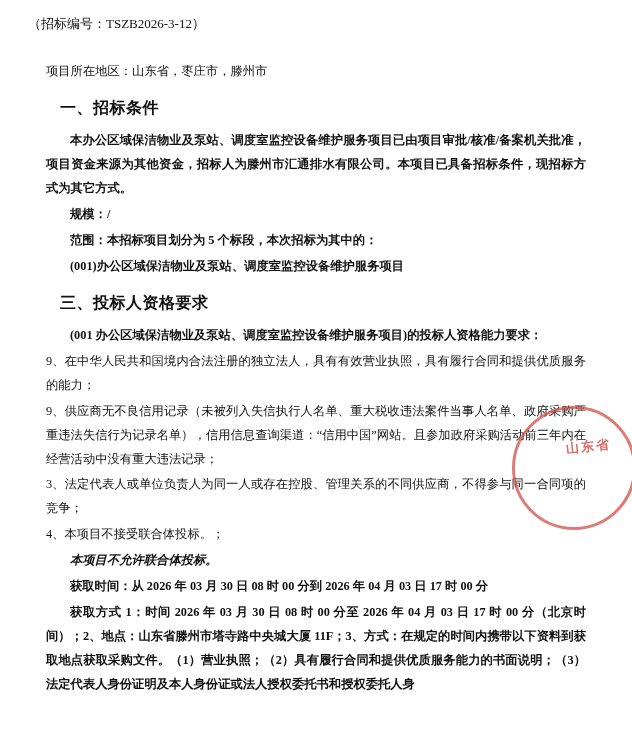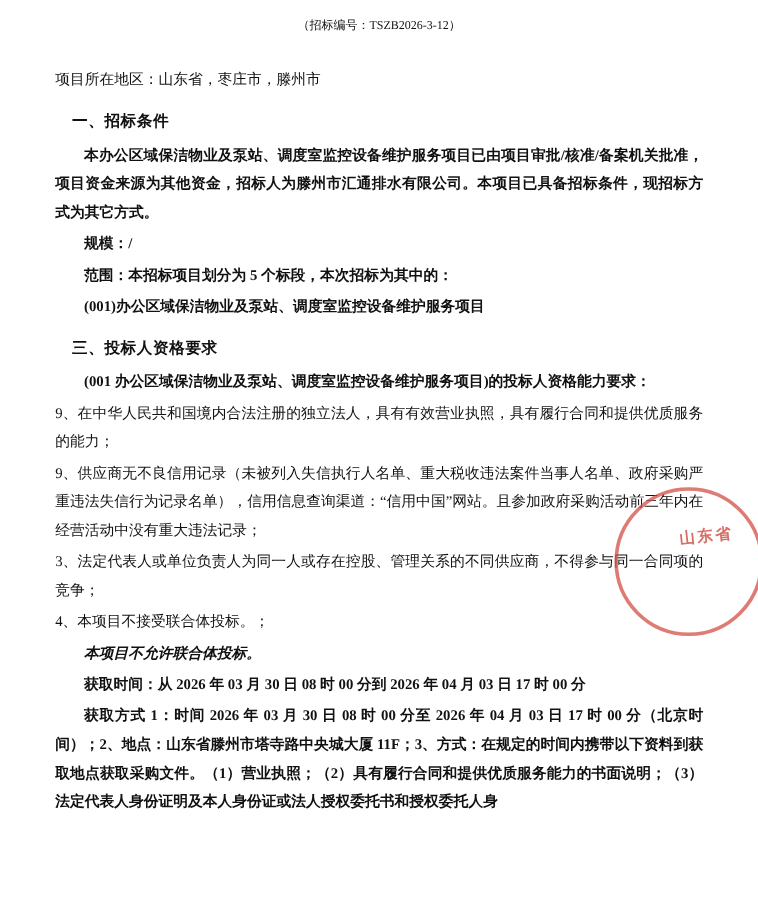--- a/index.html
+++ b/index.html
@@ -24,33 +24,33 @@
   }
   .doc-title {
     text-align: center;
     font-size: 14.5px;
     font-weight: bold;
     letter-spacing: 0.2px;
     margin: 22px 28px 0 28px;
     line-height: 1.5;
   }
   .doc-subtitle {
-    text-align: center;
-    font-size: 10px;
+    text-align: left;
+    font-size: 13px;
     margin: 14px 28px 0 28px;
     line-height: 1.5;
   }
   .body-wrap {
     margin: 26px 46px 0 46px;
     font-size: 12.3px;
     line-height: 1.95;
   }
   .section-head {
     font-weight: bold;
-    font-size: 13px;
+    font-size: 16px;
     margin: 9px 0 5px 0;
     text-indent: 14px;
     letter-spacing: 0.5px;
   }
   .para {
     text-indent: 24px;
     margin: 0 0 2px 0;
     text-align: justify;
     text-justify: inter-ideograph;
     font-weight: bold;

